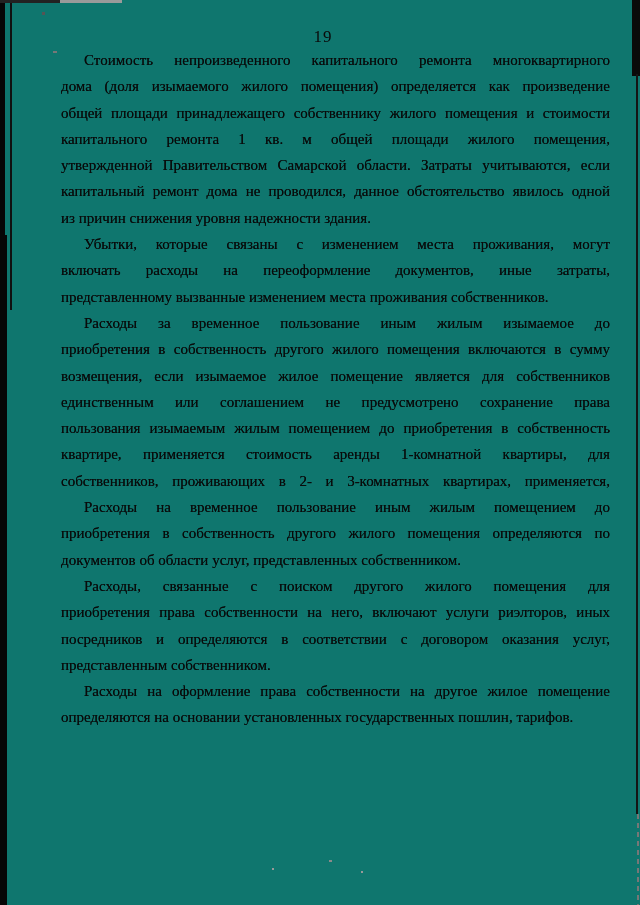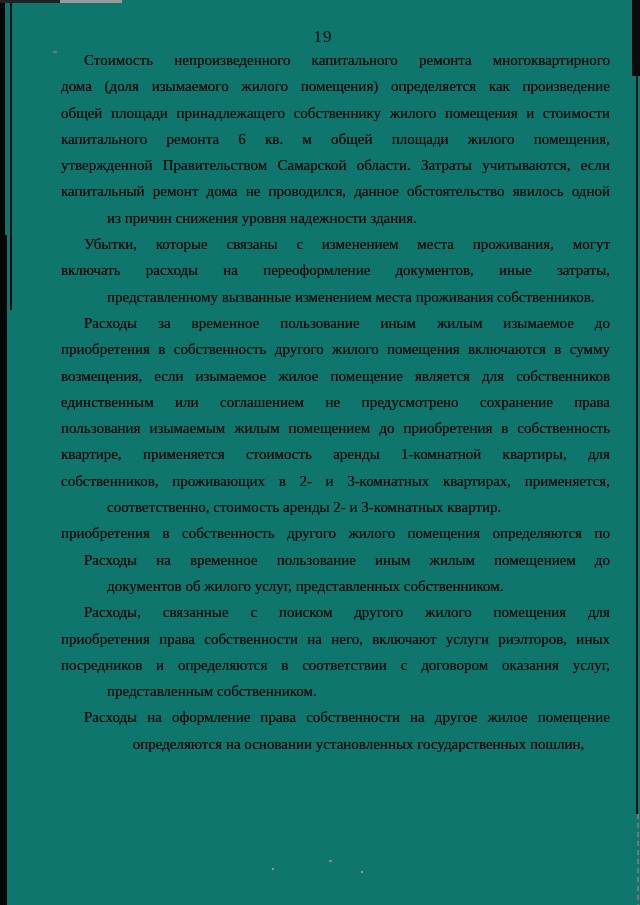--- a/index.html
+++ b/index.html
@@ -72,21 +72,21 @@
   }
   .line {
     height: 26.3px;
     line-height: 26.3px;
     white-space: normal;
     overflow: hidden;
     text-align: justify;
     text-align-last: justify;
   }
   .line.first { text-indent: 23px; }
-  .line.last  { text-align: center; text-align-last: left; margin-left: 46px; }
+  .line.last  { text-align: center; text-align-last: left; }
 </style>
 </head>
 <body>
 
 <div class="page">
 
   <div class="edge-left-bar"></div>
   <div class="edge-left-bar-lower"></div>
   <div class="edge-left-line"></div>
   <div class="edge-top-strip-dark"></div>
@@ -99,38 +99,37 @@
   <div class="speck s3"></div>
   <div class="speck s4"></div>
   <div class="speck s5"></div>
 
   <div class="page-number">19</div>
 
   <div class="text-block">
       <div class="line first">Стоимость непроизведенного капитального ремонта многоквартирного</div>
       <div class="line">дома (доля изымаемого жилого помещения) определяется как произведение</div>
       <div class="line">общей площади принадлежащего собственнику жилого помещения и стоимости</div>
-      <div class="line">капитального ремонта 6 кв. м общей площади жилого помещения,</div>
+      <div class="line">капитального ремонта 1 кв. м общей площади жилого помещения,</div>
       <div class="line">утвержденной Правительством Самарской области. Затраты учитываются, если</div>
       <div class="line">капитальный ремонт дома не проводился, данное обстоятельство явилось одной</div>
       <div class="line last">из причин снижения уровня надежности здания.</div>
       <div class="line first">Убытки, которые связаны с изменением места проживания, могут</div>
       <div class="line">включать расходы на переоформление документов, иные затраты,</div>
       <div class="line last">представленному вызванные изменением места проживания собственников.</div>
       <div class="line first">Расходы за временное пользование иным жилым изымаемое до</div>
       <div class="line">приобретения в собственность другого жилого помещения включаются в сумму</div>
       <div class="line">возмещения, если изымаемое жилое помещение является для собственников</div>
       <div class="line">единственным или соглашением не предусмотрено сохранение права</div>
       <div class="line">пользования изымаемым жилым помещением до приобретения в собственность</div>
       <div class="line">квартире, применяется стоимость аренды 1-комнатной квартиры, для</div>
       <div class="line">собственников, проживающих в 2- и 3-комнатных квартирах, применяется,</div>
-      <div class="line last">соответственно, стоимость аренды 2- и 3-комнатных квартир.</div>
+      <div class="line first">Расходы на временное пользование иным жилым помещением до</div>
       <div class="line">приобретения в собственность другого жилого помещения определяются по</div>
-      <div class="line first">Расходы на временное пользование иным жилым помещением до</div>
-      <div class="line last">документов об жилого услуг, представленных собственником.</div>
+      <div class="line last">документов об области услуг, представленных собственником.</div>
       <div class="line first">Расходы, связанные с поиском другого жилого помещения для</div>
       <div class="line">приобретения права собственности на него, включают услуги риэлторов, иных</div>
       <div class="line">посредников и определяются в соответствии с договором оказания услуг,</div>
       <div class="line last">представленным собственником.</div>
       <div class="line first">Расходы на оформление права собственности на другое жилое помещение</div>
       <div class="line last">определяются на основании установленных государственных пошлин, тарифов.</div>
     </div>
 </div>
 
 </body></html>

